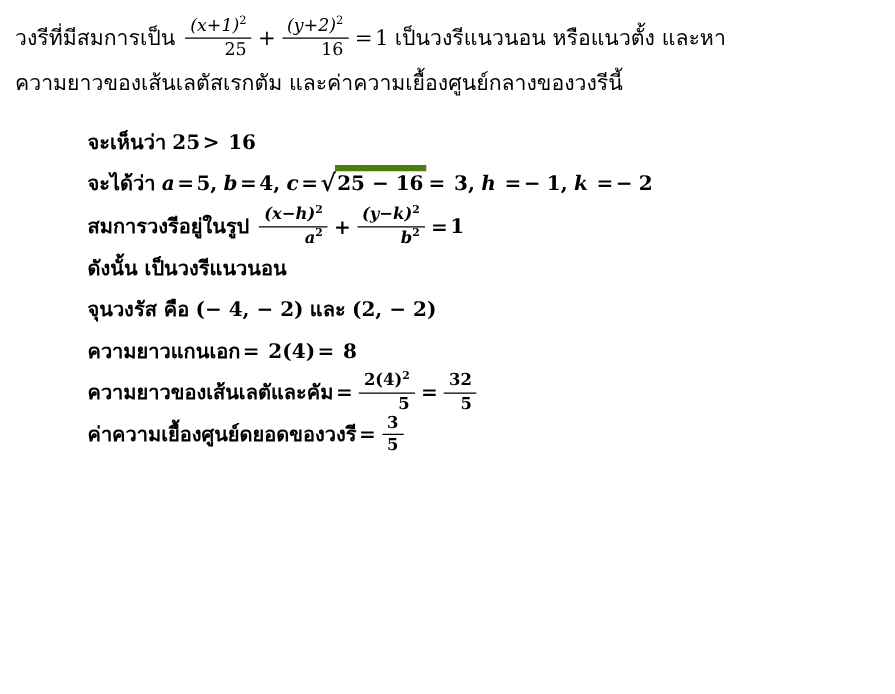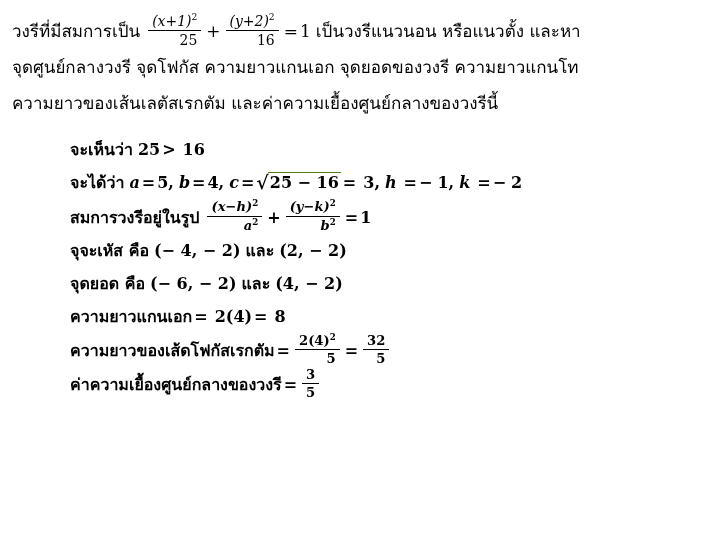--- a/index.html
+++ b/index.html
@@ -81,75 +81,72 @@
     display: inline-block;
     font-family: "DejaVu Serif", serif;
     font-style: normal;
     white-space: nowrap;
   }
   .sqrt .rad {
     font-size: 1.18em;
     vertical-align: -0.06em;
   }
   .sqrt .bar {
-    border-top: 1px solid #4d7c0f;
+    border-top: 5px solid #4d7c0f;
     padding: 0 2px 0 2px;
     margin-left: -1px;
   }
   .thai {
     font-family: "DejaVu Sans", sans-serif;
   }
   .sp { display: inline-block; width: 5px; }
 </style>
 </head>
 <body>
 
 <div class="page">
 
   <div class="intro">
 
     <span class="ln">
       <span class="thai">วงรีที่มีสมการเป็น</span><span class="sp"></span><span class="frac"><span class="n"><span class="math">(x+1)</span><span class="sup">2</span></span><span class="d num">25</span></span><span class="op">+</span><span class="frac"><span class="n"><span class="math">(y+2)</span><span class="sup">2</span></span><span class="d num">16</span></span><span class="op">=</span><span class="num">1</span><span class="sp"></span><span class="thai">เป็นวงรีแนวนอน หรือแนวตั้ง และหา</span>
     </span>
 
-    <span class="ln thai">จุดศูนย์กลางวงรี จุดโฟกัส ความยาวแกนเอก จุดยอดของวงรี ความยาวแกนโท</span>
     <span class="ln thai">ความยาวของเส้นเลตัสเรกตัม และค่าความเยื้องศูนย์กลางของวงรีนี้</span>
   </div>
 
   <div class="body-block">
 
     <span class="ln">
       <span class="thai">จะเห็นว่า</span><span class="sp"></span><span class="num">25</span><span class="op">&gt;</span><span class="sp"></span><span class="num">16</span>
     </span>
 
     <span class="ln">
       <span class="thai">จะได้ว่า</span><span class="sp"></span><span class="math">a</span><span class="op">=</span><span class="num">5</span><span class="num">,</span><span class="sp"></span><span class="math">b</span><span class="op">=</span><span class="num">4</span><span class="num">,</span><span class="sp"></span><span class="math">c</span><span class="op">=</span><span class="sqrt"><span class="rad">√</span><span class="bar">25 − 16</span></span><span class="op">=</span><span class="sp"></span><span class="num">3</span><span class="num">,</span><span class="sp"></span><span class="math">h</span><span class="sp"></span><span class="op">=</span><span class="num">−</span><span class="sp"></span><span class="num">1</span><span class="num">,</span><span class="sp"></span><span class="math">k</span><span class="sp"></span><span class="op">=</span><span class="num">−</span><span class="sp"></span><span class="num">2</span>
     </span>
 
     <span class="ln">
       <span class="thai">สมการวงรีอยู่ในรูป</span><span class="sp"></span><span class="frac"><span class="n"><span class="math">(x−h)</span><span class="sup">2</span></span><span class="d"><span class="math">a</span><span class="sup">2</span></span></span><span class="op">+</span><span class="frac"><span class="n"><span class="math">(y−k)</span><span class="sup">2</span></span><span class="d"><span class="math">b</span><span class="sup">2</span></span></span><span class="op">=</span><span class="num">1</span>
     </span>
 
+    <span class="ln thai">ดังนั้น เป็นวงรีแนวนอน</span>
 
 
     <span class="ln">
-      <span class="thai">จุจะเหัส คือ</span><span class="sp"></span><span class="num">(− 4,  − 2)</span><span class="sp"></span><span class="thai">และ</span><span class="sp"></span><span class="num">(2,  − 2)</span>
+      <span class="thai">จุนวงรัส คือ</span><span class="sp"></span><span class="num">(− 4,  − 2)</span><span class="sp"></span><span class="thai">และ</span><span class="sp"></span><span class="num">(2,  − 2)</span>
     </span>
 
 
-    <span class="ln">
-      <span class="thai">จุดยอด คือ</span><span class="sp"></span><span class="num">(− 6,  − 2)</span><span class="sp"></span><span class="thai">และ</span><span class="sp"></span><span class="num">(4,  − 2)</span>
-    </span>
 
     <span class="ln">
       <span class="thai">ความยาวแกนเอก</span><span class="op">=</span><span class="sp"></span><span class="num">2(4)</span><span class="op">=</span><span class="sp"></span><span class="num">8</span>
     </span>
 
     <span class="ln">
-      <span class="thai">ความยาวของเส้ดโฟกัสเรกตัม</span><span class="op">=</span><span class="frac"><span class="n"><span class="num">2(4)</span><span class="sup">2</span></span><span class="d num">5</span></span><span class="op">=</span><span class="frac"><span class="n num">32</span><span class="d num">5</span></span>
+      <span class="thai">ความยาวของเส้นเลตัและคัม</span><span class="op">=</span><span class="frac"><span class="n"><span class="num">2(4)</span><span class="sup">2</span></span><span class="d num">5</span></span><span class="op">=</span><span class="frac"><span class="n num">32</span><span class="d num">5</span></span>
     </span>
 
     <span class="ln">
-      <span class="thai">ค่าความเยื้องศูนย์กลางของวงรี</span><span class="op">=</span><span class="frac"><span class="n num">3</span><span class="d num">5</span></span>
+      <span class="thai">ค่าความเยื้องศูนย์ดยอดของวงรี</span><span class="op">=</span><span class="frac"><span class="n num">3</span><span class="d num">5</span></span>
     </span>
 
   </div>
 </div>
 
 </body></html>

